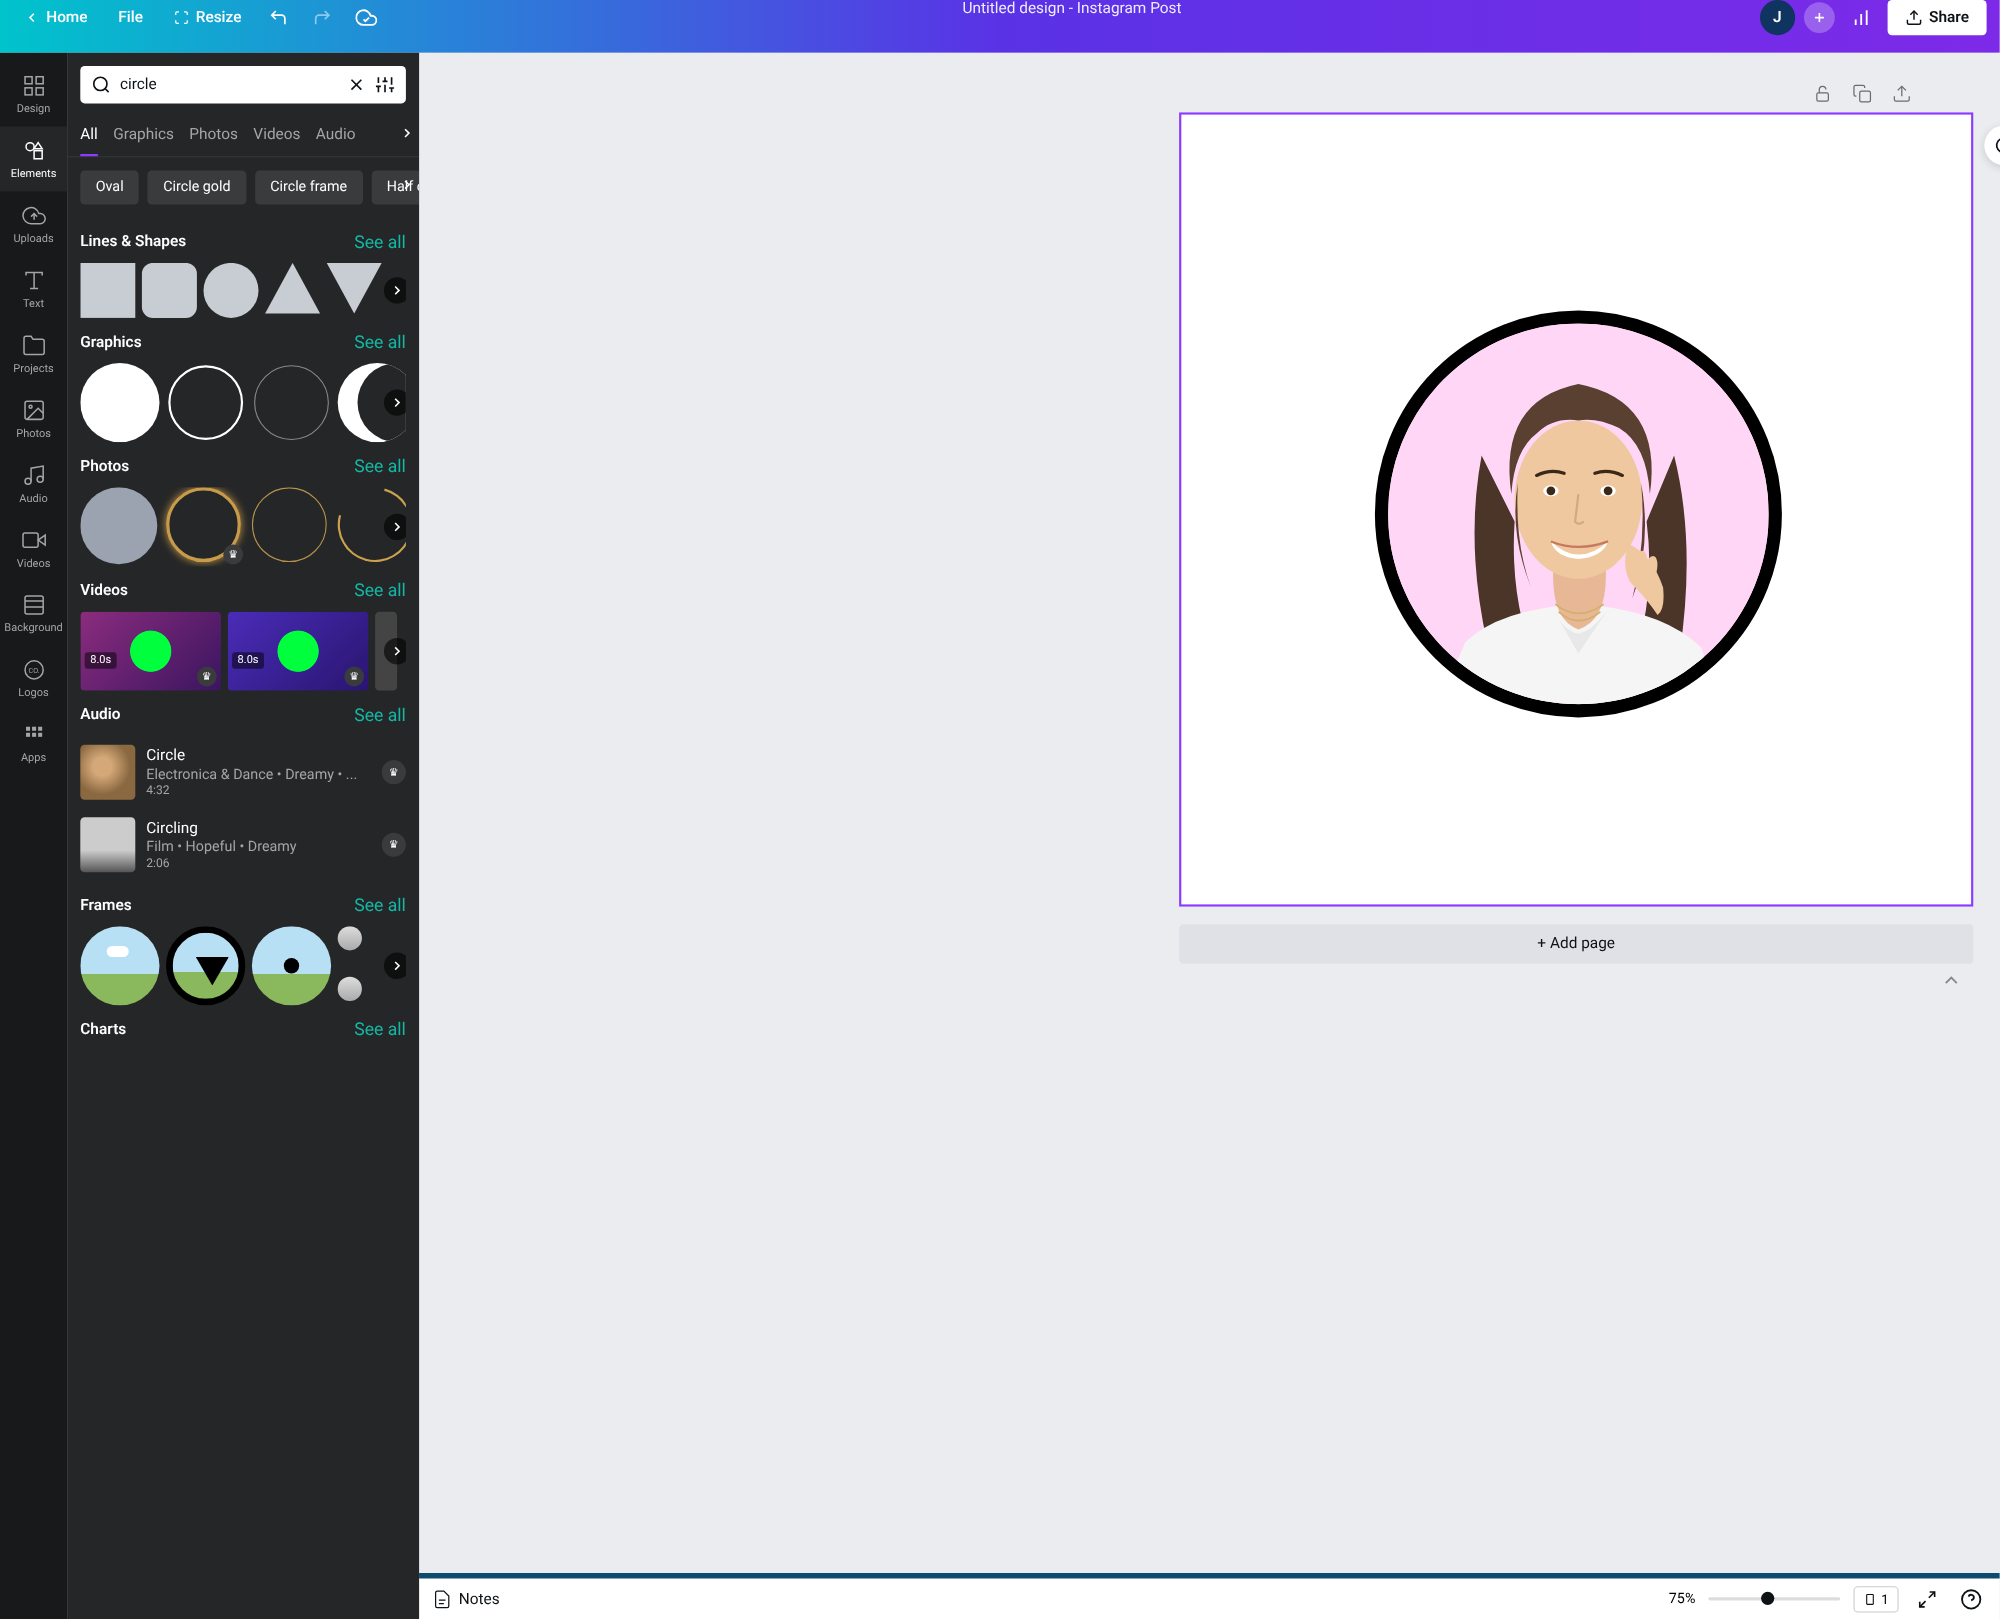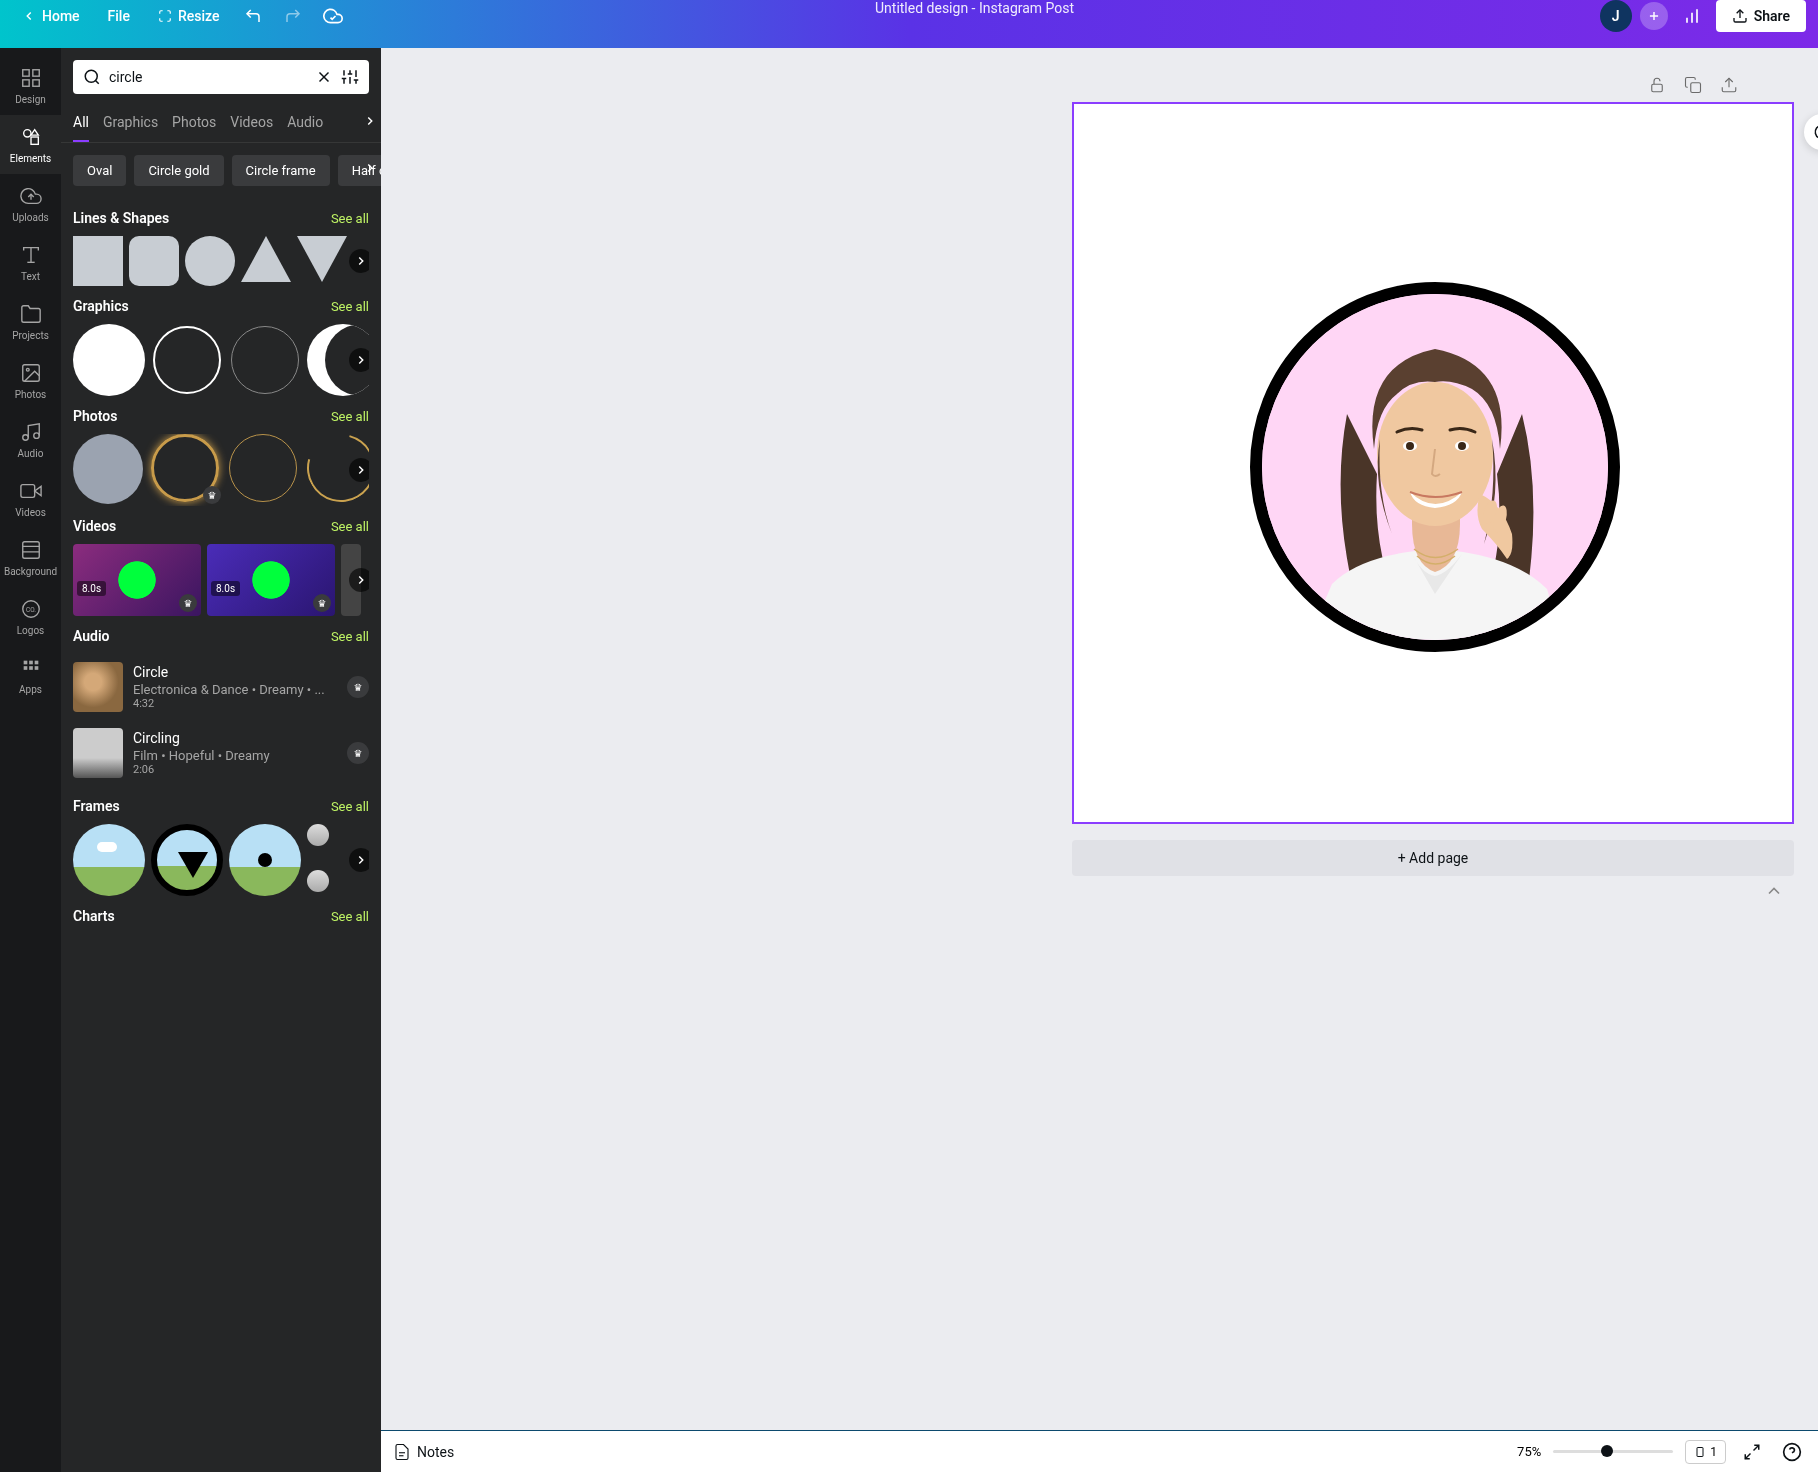--- a/index.html
+++ b/index.html
@@ -41,21 +41,21 @@
 .chip { background: #3a3b3d; padding: 8px 14px; border-radius: 4px; font-size: 13px; cursor: pointer; white-space: nowrap; }
 .chips-arrow { position: absolute; right: 4px; top: 18px; color: #fff; cursor: pointer; }
 
 .panel-scroll { flex: 1; overflow-y: auto; overflow-x: hidden; padding: 0 12px 20px; }
 .panel-scroll::-webkit-scrollbar { width: 6px; }
 .panel-scroll::-webkit-scrollbar-thumb { background: #4a4b4d; border-radius: 3px; }
 
 .section { margin-top: 12px; }
 .section-header { display: flex; justify-content: space-between; align-items: center; margin-bottom: 10px; }
 .section-title { font-size: 14px; font-weight: 600; }
-.see-all { font-size: 13px; color: #bef264; cursor: pointer; }
+.see-all { font-size: 16px; color: #14b8a6; cursor: pointer; }
 
 .row { display: flex; gap: 6px; overflow: hidden; position: relative; }
 .row-arrow { position: absolute; right: -4px; top: 50%; transform: translateY(-50%); width: 24px; height: 24px; background: rgba(0,0,0,0.6); border-radius: 50%; display: flex; align-items: center; justify-content: center; cursor: pointer; }
 
 .shape { width: 50px; height: 50px; background: #c8cdd3; cursor: pointer; flex-shrink: 0; }
 .shape.rounded { border-radius: 10px; }
 .shape.circle { border-radius: 50%; }
 .shape.triangle { background: none; width: 0; height: 0; border-left: 25px solid transparent; border-right: 25px solid transparent; border-bottom: 46px solid #c8cdd3; }
 .shape.chevdown { background: none; width: 0; height: 0; border-left: 25px solid transparent; border-right: 25px solid transparent; border-top: 46px solid #c8cdd3; }
 
@@ -112,21 +112,21 @@
 .canvas-page { width: 722px; height: 722px; background: #fff; border: 2px solid #8b3dff; position: relative; }
 .refresh-float { position: absolute; top: 10px; right: -48px; width: 36px; height: 36px; background: #fff; border-radius: 50%; box-shadow: 0 2px 8px rgba(0,0,0,0.15); display: flex; align-items: center; justify-content: center; cursor: pointer; }
 
 .circle-element { position: absolute; width: 370px; height: 370px; border-radius: 50%; border: 12px solid #000; background: #ffd6f5; top: 178px; left: 176px; overflow: hidden; }
 .person-svg { width: 100%; height: 100%; }
 
 .add-page { margin-top: 16px; width: 722px; padding: 10px; text-align: center; background: #e0e1e6; border-radius: 4px; cursor: pointer; font-size: 14px; color: #0d1216; }
 .page-handle { width: 40px; height: 8px; margin-top: 10px; display: flex; justify-content: center; cursor: pointer; }
 
 
-.bottom-bar { height: 42px; background: #fff; border-top: 1px solid #0c4a6e; display: flex; align-items: center; padding: 0 12px; gap: 12px; }
+.bottom-bar { height: 42px; background: #fff; border-top: 5px solid #0c4a6e; display: flex; align-items: center; padding: 0 12px; gap: 12px; }
 .bottom-left { display: flex; align-items: center; gap: 8px; }
 .bottom-btn { display: flex; align-items: center; gap: 6px; cursor: pointer; font-size: 14px; color: #0d1216; }
 .bottom-spacer { flex: 1; }
 .zoom-slider { width: 120px; height: 3px; background: #ddd; border-radius: 2px; position: relative; cursor: pointer; }
 .zoom-thumb { width: 12px; height: 12px; background: #0d1216; border-radius: 50%; position: absolute; top: -5px; left: 40%; }
 .page-count { border: 1px solid #ccc; border-radius: 4px; padding: 4px 8px; font-size: 12px; display: flex; align-items: center; gap: 4px; }
 .icon-btn { width: 28px; height: 28px; display: flex; align-items: center; justify-content: center; cursor: pointer; color: #0d1216; }
 
 svg { display: block; }
 </style>

